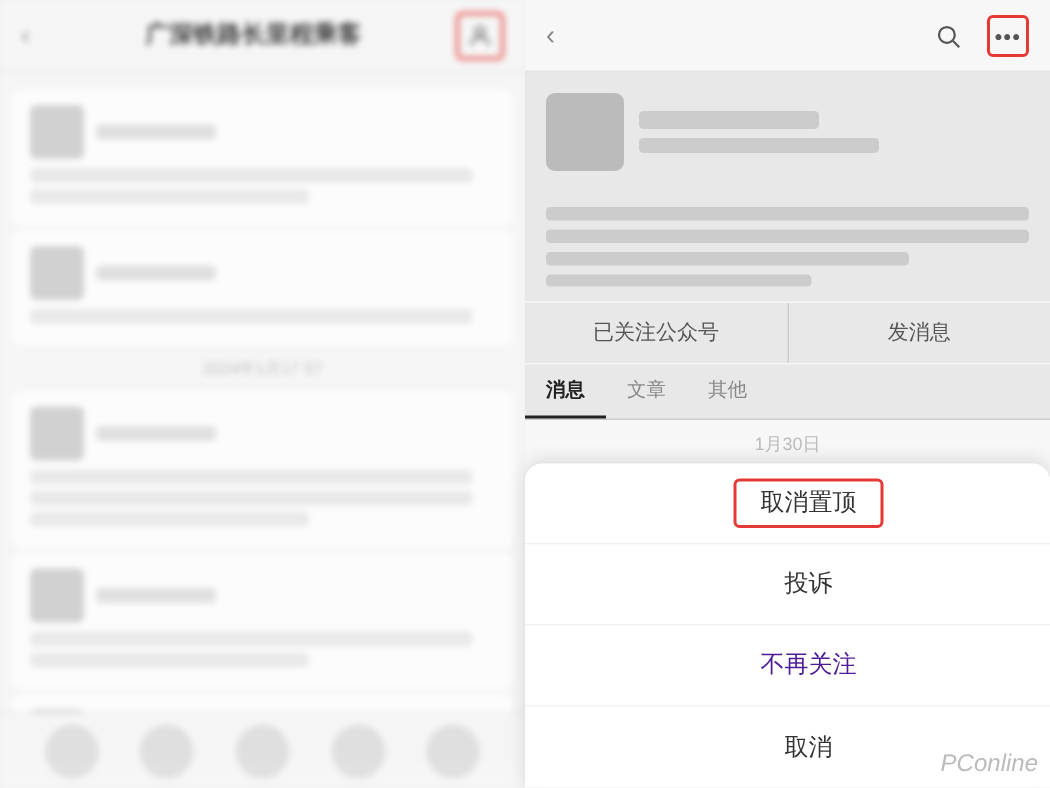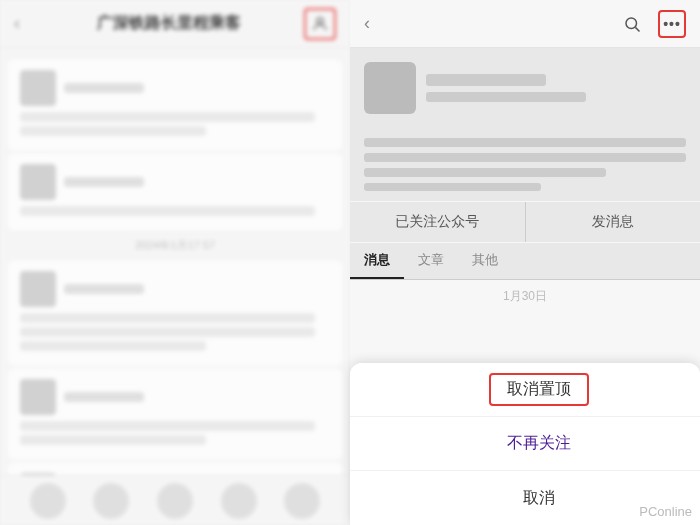--- a/index.html
+++ b/index.html
@@ -354,23 +354,24 @@
       border: 2px solid #e53935;
       border-radius: 4px;
       color: #333;
     }
 
     
     .watermark {
       position: absolute;
       bottom: 6px;
       right: 8px;
-      font-size: 13px;
+      font-size: 16px;
       color: #bbb;
       z-index: 20;
+      font-style: italic;
       margin-top: 46px;
     }
   </style>
 </head>
 <body>
 
 <div class="left-panel">
   <div class="left-header">
     <div class="left-back">‹</div>
     <div class="left-header-title">广深铁路长里程乘客</div>
@@ -481,20 +482,23 @@
     <div class="tab-item">其他</div>
   </div>
 
   <div class="date-label">1月30日</div>
 
   <div class="context-menu-overlay">
     <div class="context-menu">
       <div class="menu-item highlighted">
         <span style="border: 2px solid rgb(229, 57, 53); padding: 4px 16px; border-radius: 4px;">取消置顶</span>
       </div>
+      <div class="menu-item">
+        <span>投诉</span>
+      </div>
       <div class="menu-item danger">
         <span>不再关注</span>
       </div>
       <div class="menu-item">
         <span>取消</span>
       </div>
     </div>
   </div>
 
   <div class="watermark">PConline</div>

